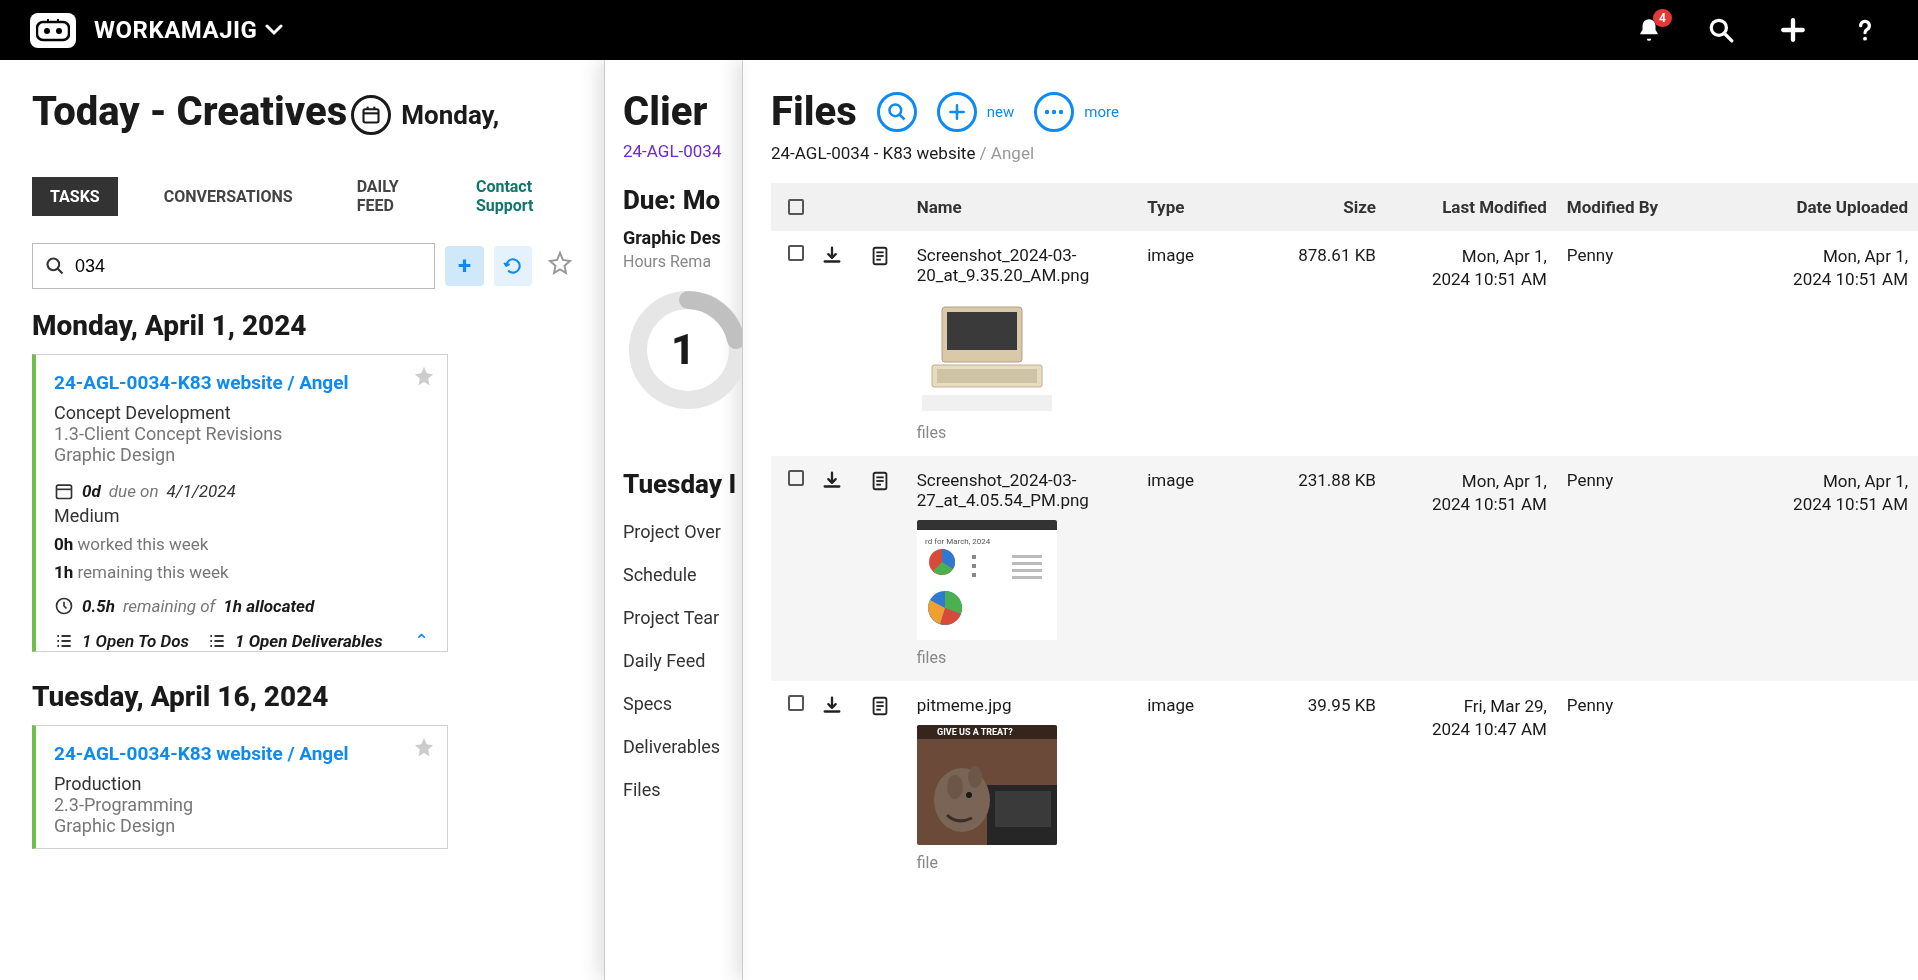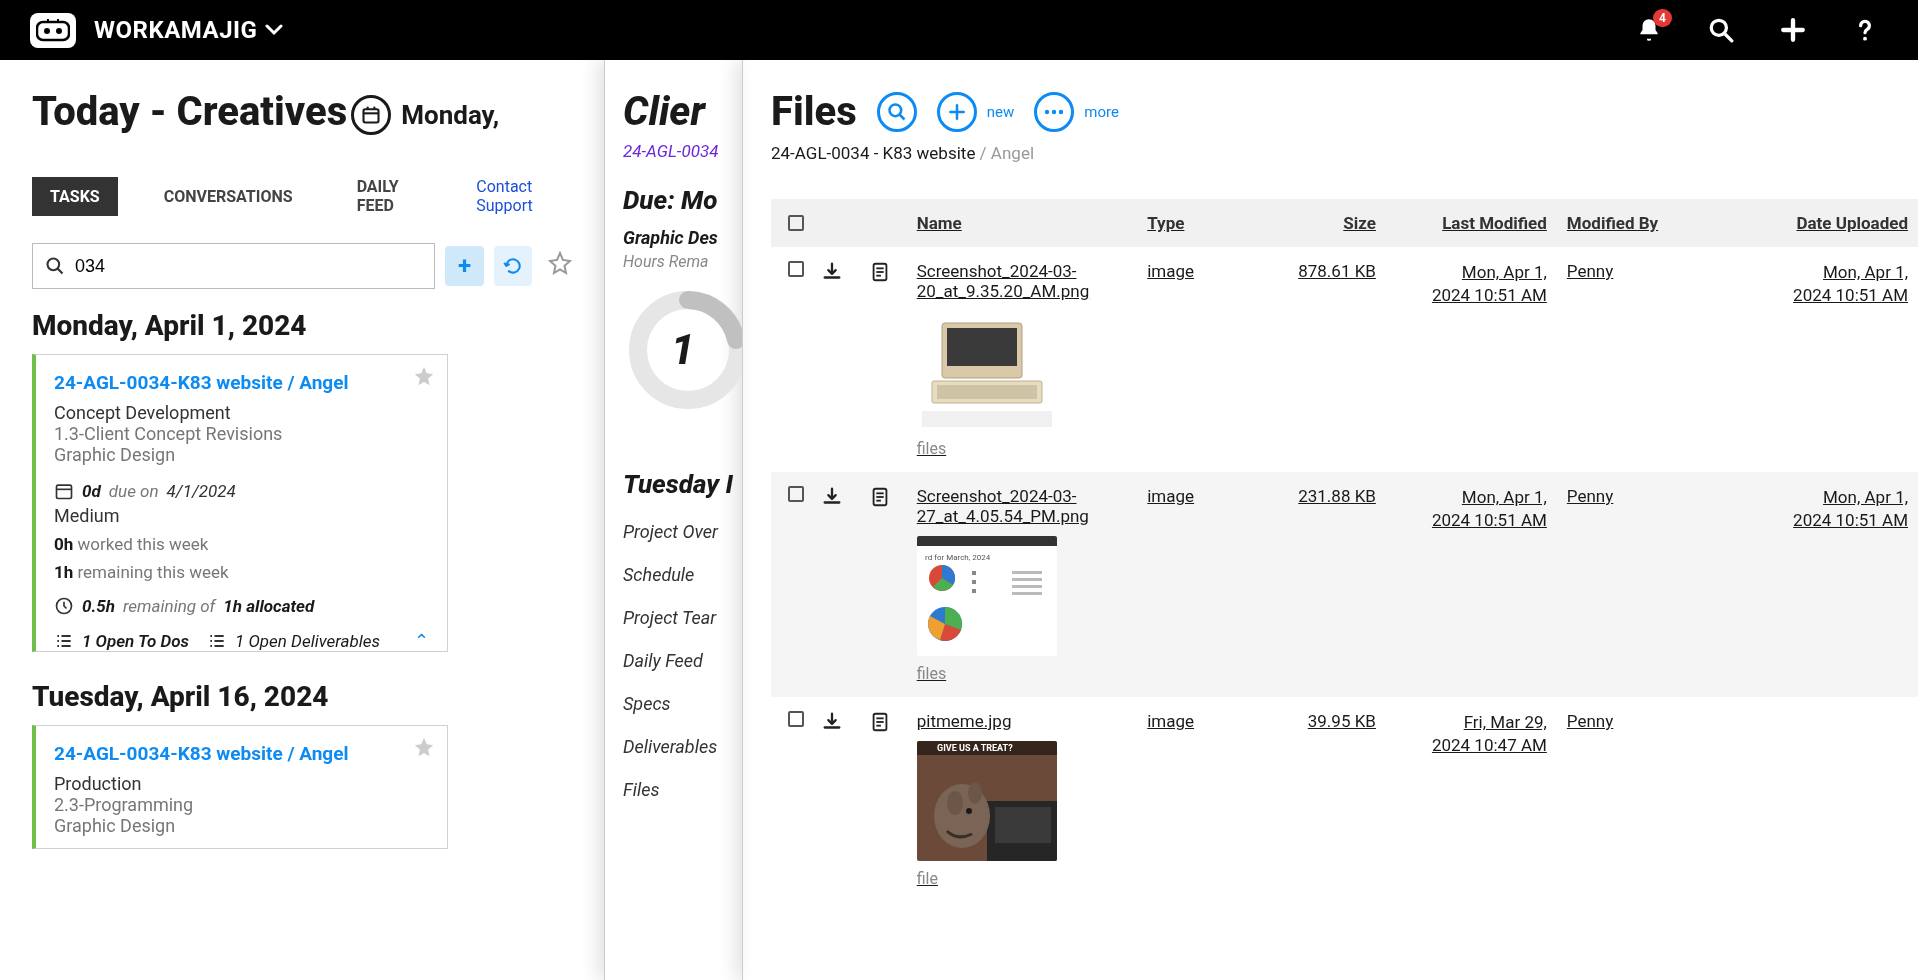--- a/index.html
+++ b/index.html
@@ -17,21 +17,21 @@
   .main { display: flex; height: calc(100% - 60px); }
   
   .today-panel { width: 604px; padding: 28px 32px 0 32px; overflow: hidden; }
   .today-header { display: flex; align-items: baseline; gap: 4px; }
   .today-title { font-weight: 800; font-size: 40px; }
   .today-date-wrap { display: flex; align-items: center; gap: 10px; font-size: 26px; font-weight: 700; }
   .cal-circle { width: 40px; height: 40px; border: 3px solid #1a1a1a; border-radius: 50%; display: flex; align-items: center; justify-content: center; }
   .tabs-row { display: flex; align-items: center; gap: 28px; margin-top: 32px; }
   .tab { font-size: 16px; font-weight: 700; color: #444; padding: 10px 18px; cursor: pointer; }
   .tab.active { background: #333; color: #fff; }
-  .tab.link { color: #1d4ed8; font-weight: 400; }
+  .tab.link { color: #0f766e; font-weight: 700; }
   .search-row { display: flex; align-items: center; gap: 10px; margin-top: 18px; }
   .search-box { display: flex; align-items: center; border: 1px solid #bbb; height: 46px; width: 420px; padding: 0 12px; gap: 10px; }
   .search-box input { border: none; outline: none; font-size: 18px; flex: 1; }
   .sq-btn { width: 40px; height: 40px; border-radius: 4px; display: flex; align-items: center; justify-content: center; cursor: pointer; }
   .sq-btn.blue { background: #cfe9fb; color: #0d8bf2; font-size: 24px; font-weight: 700; }
   .sq-btn.lblue { background: #e4f2fd; color: #0d8bf2; }
   .star-icon { color: #999; font-size: 24px; margin-left: 6px; }
   .day-heading { font-size: 28px; font-weight: 800; margin-top: 20px; }
   .task-card { border: 1px solid #d0d0d0; border-left: 4px solid #6fbf4b; margin-top: 12px; width: 416px; position: relative; padding: 16px 18px 0 18px; }
   .task-card .star-corner { position: absolute; top: 10px; right: 12px; color: #bbb; font-size: 22px; }
@@ -50,41 +50,41 @@
   .open-row { display: flex; align-items: center; gap: 8px; margin-top: 14px; font-size: 17px; font-style: italic; }
   .open-row .caret-up { color: #0d8bf2; margin-left: auto; font-style: normal; font-size: 18px; }
   .card-footer { border-top: 1px solid #d0d0d0; height: 44px; margin: 16px -18px 0 -18px; display: flex; align-items: center; }
   .card-footer .no-upd { color: #aaa; font-size: 16px; flex: 1; padding-left: 18px; }
   .card-footer .pct-cell { border-left: 1px solid #d0d0d0; width: 64px; text-align: center; color: #0d8bf2; font-weight: 700; font-size: 16px; line-height: 44px; }
   .card-footer .icon-cell { border-left: 1px solid #d0d0d0; width: 48px; display: flex; align-items: center; justify-content: center; color: #aaa; }
   .task-card.short { padding-bottom: 12px; }
   .small-icon { width: 20px; height: 20px; display: inline-flex; }
 
   
-  .mid-panel { width: 138px; border-left: 1px solid #ccc; box-shadow: -6px 0 18px rgba(0,0,0,0.12); padding: 28px 0 0 18px; overflow: hidden; font-style: italic; }
+  .mid-panel { width: 138px; border-left: 1px solid #ccc; box-shadow: -6px 0 18px rgba(0,0,0,0.12); padding: 28px 0 0 18px; overflow: hidden; }
   .mid-title { font-size: 40px; font-weight: 800; }
   .mid-crumb { font-size: 17px; color: #6d28d9; margin-top: 6px; white-space: nowrap; }
   .mid-due { font-size: 26px; font-weight: 800; margin-top: 24px; white-space: nowrap;}
   .mid-gd { font-weight: 700; font-size: 18px; margin-top: 12px; white-space: nowrap;}
   .mid-hours { color: #888; font-size: 16px; margin-top: 4px; white-space: nowrap;}
   .mid-ring { position: relative; width: 130px; height: 130px; margin-top: 14px; }
   .mid-ring svg { position: absolute; left: 0; top: 0; }
   .mid-ring .num { position: absolute; left: 48px; top: 40px; font-size: 42px; font-weight: 800; }
   .mid-section-title { font-size: 26px; font-weight: 800; margin-top: 54px; white-space: nowrap; }
   .mid-link { font-size: 18px; color: #333; margin-top: 22px; white-space: nowrap; cursor:pointer;}
 
   
   .files-panel { flex: 1; border-left: 1px solid #ccc; box-shadow: -6px 0 18px rgba(0,0,0,0.12); padding: 28px 0 0 28px; overflow-x: hidden; }
   .files-header { display: flex; align-items: center; gap: 20px; }
   .files-title { font-size: 40px; font-weight: 800; }
   .circ-btn { width: 40px; height: 40px; border: 3px solid #0d8bf2; border-radius: 50%; display: flex; align-items: center; justify-content: center; color: #0d8bf2; cursor:pointer;}
   .circ-label { color: #0d8bf2; font-size: 15px; margin-left: -10px; }
   .files-crumb { font-size: 17px; margin-top: 8px; }
   .files-crumb .gray { color: #999; }
-  .files-table { margin-top: 36px; text-decoration: underline; }
+  .files-table { margin-top: 20px; }
   .thead { display: flex; align-items: center; background: #f1f1f1; height: 48px; font-weight: 700; font-size: 17px; color: #333; }
   .col-chk { width: 54px; display:flex; justify-content:center; }
   .col-dl  { width: 52px; }
   .col-doc { width: 52px; }
   .col-name{ width: 250px; }
   .col-type{ width: 130px; }
   .col-size{ width: 134px; text-align: right; padding-right: 16px;}
   .col-mod { width: 188px; text-align: right; padding-right: 20px;}
   .col-by  { width: 200px; }
   .col-upl { width: 180px; text-align: right; padding-right: 10px;}
@@ -233,21 +233,21 @@
             <svg viewBox="0 0 24 24">
               <path d="M4 6h2M4 12h2M4 18h2M9 6h11M9 12h11M9 18h11" stroke="#333" stroke-width="2.5"></path>
             </svg>
           </span>
         <span style="font-weight:600">1 Open To Dos</span>
         <span class="small-icon" style="margin-left:10px">
             <svg viewBox="0 0 24 24">
               <path d="M4 6h2M4 12h2M4 18h2M9 6h11M9 12h11M9 18h11" stroke="#333" stroke-width="2.5"></path>
             </svg>
           </span>
-        <span style="font-weight:400">1 Open Deliverables</span>
+        <span style="font-weight:700">1 Open Deliverables</span>
         <span class="caret-up">⌃</span>
       </div>
     </div>
 
     <div class="day-heading" style="margin-top:28px">Tuesday, April 16, 2024</div>
 
     <div class="task-card short">
       <span class="star-corner">
         <svg width="22" height="22" viewBox="0 0 24 24">
             <path d="M12 2l2.9 6.9L22 10l-5.5 4.8L18 22l-6-3.5L6 22l1.5-7.2L2 10l7.1-1.1z" fill="#ccc"></path>

